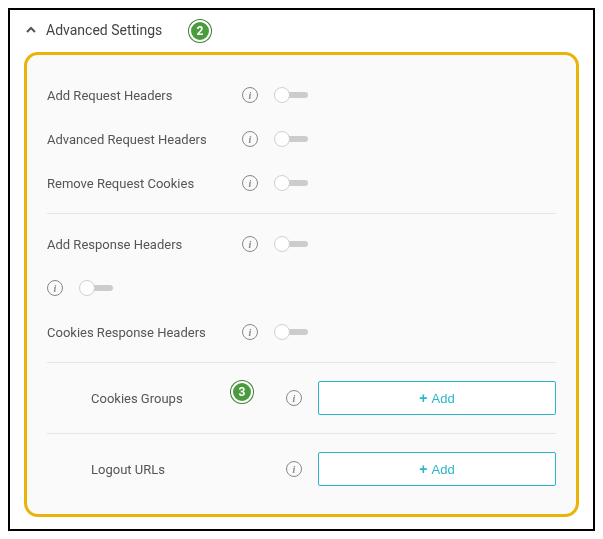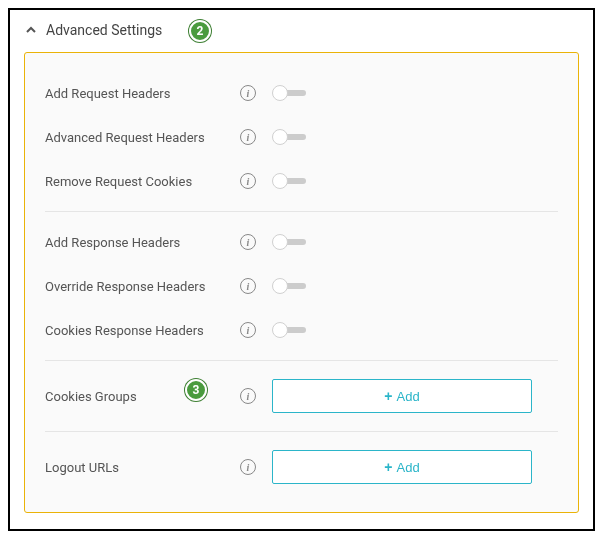--- a/index.html
+++ b/index.html
@@ -62,22 +62,22 @@
       align-items: center;
       justify-content: center;
       z-index: 10;
     }
     .callout-2 {
       left: 165px;
       top: -2px;
     }
     .settings-panel {
       background: #fafafa;
-      border: 1px solid #eab308;
-      border-radius: 3px;
+      border: 3px solid #eab308;
+      border-radius: 14px;
       padding: 18px 20px 18px 20px;
     }
     .setting-row {
       display: flex;
       align-items: center;
       padding: 14px 0;
       position: relative;
     }
     .setting-label {
       width: 195px;
@@ -150,20 +150,21 @@
     .add-button .plus {
       font-size: 14px;
       font-weight: 700;
     }
     .callout-3 {
       left: 140px;
       top: 10px;
     }
     .button-row {
       padding: 10px 0;
+      margin-left: 44px;
     }
   </style>
 </head>
 <body>
 
 <div class="outer-frame">
 
   <div class="section-header">
     <span class="chevron">
       <svg viewBox="0 0 12 12">
@@ -208,21 +209,20 @@
     <div class="setting-row">
       <span class="setting-label">Add Response Headers</span>
       <span class="info-icon">i</span>
       <div class="toggle">
         <div class="toggle-track"></div>
         <div class="toggle-knob"></div>
       </div>
     </div>
 
     <div class="setting-row">
-      <span class="setting-label">Override Response Headers</span>
       <span class="info-icon">i</span>
       <div class="toggle">
         <div class="toggle-track"></div>
         <div class="toggle-knob"></div>
       </div>
     </div>
 
     <div class="setting-row">
       <span class="setting-label">Cookies Response Headers</span>
       <span class="info-icon">i</span>

